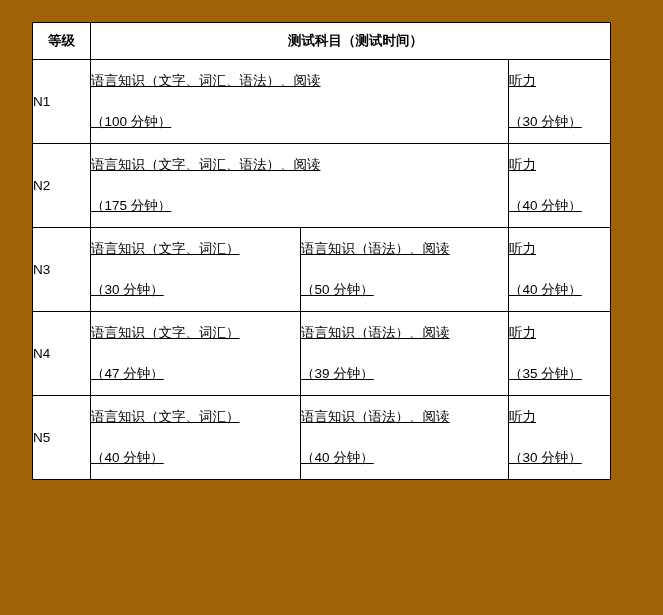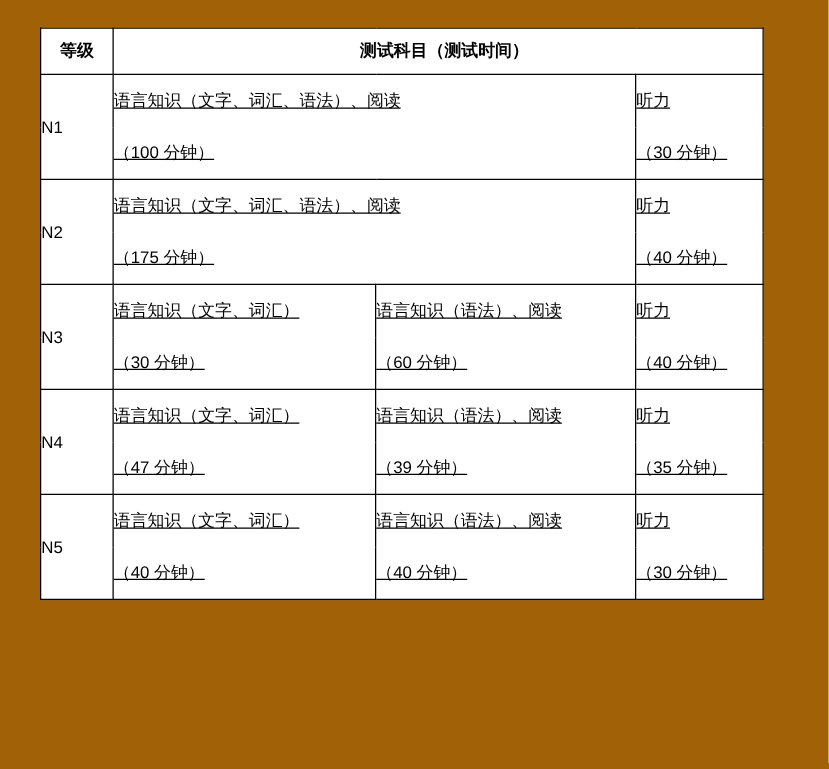--- a/index.html
+++ b/index.html
@@ -123,21 +123,21 @@
         </tr>
 
         <tr class="row-top">
           <td class="level-cell" rowspan="2">N3</td>
           <td class="cell top">语言知识（文字、词汇）</td>
           <td class="cell top">语言知识（语法）、阅读</td>
           <td class="cell top">听力</td>
         </tr>
         <tr class="row-bottom">
           <td class="cell bottom">（30 分钟）</td>
-          <td class="cell bottom">（60 分钟）</td>
+          <td class="cell bottom">（50 分钟）</td>
           <td class="cell bottom">（40 分钟）</td>
         </tr>
 
         <tr class="row-top">
           <td class="level-cell" rowspan="2">N4</td>
           <td class="cell top">语言知识（文字、词汇）</td>
           <td class="cell top">语言知识（语法）、阅读</td>
           <td class="cell top">听力</td>
         </tr>
         <tr class="row-bottom">

